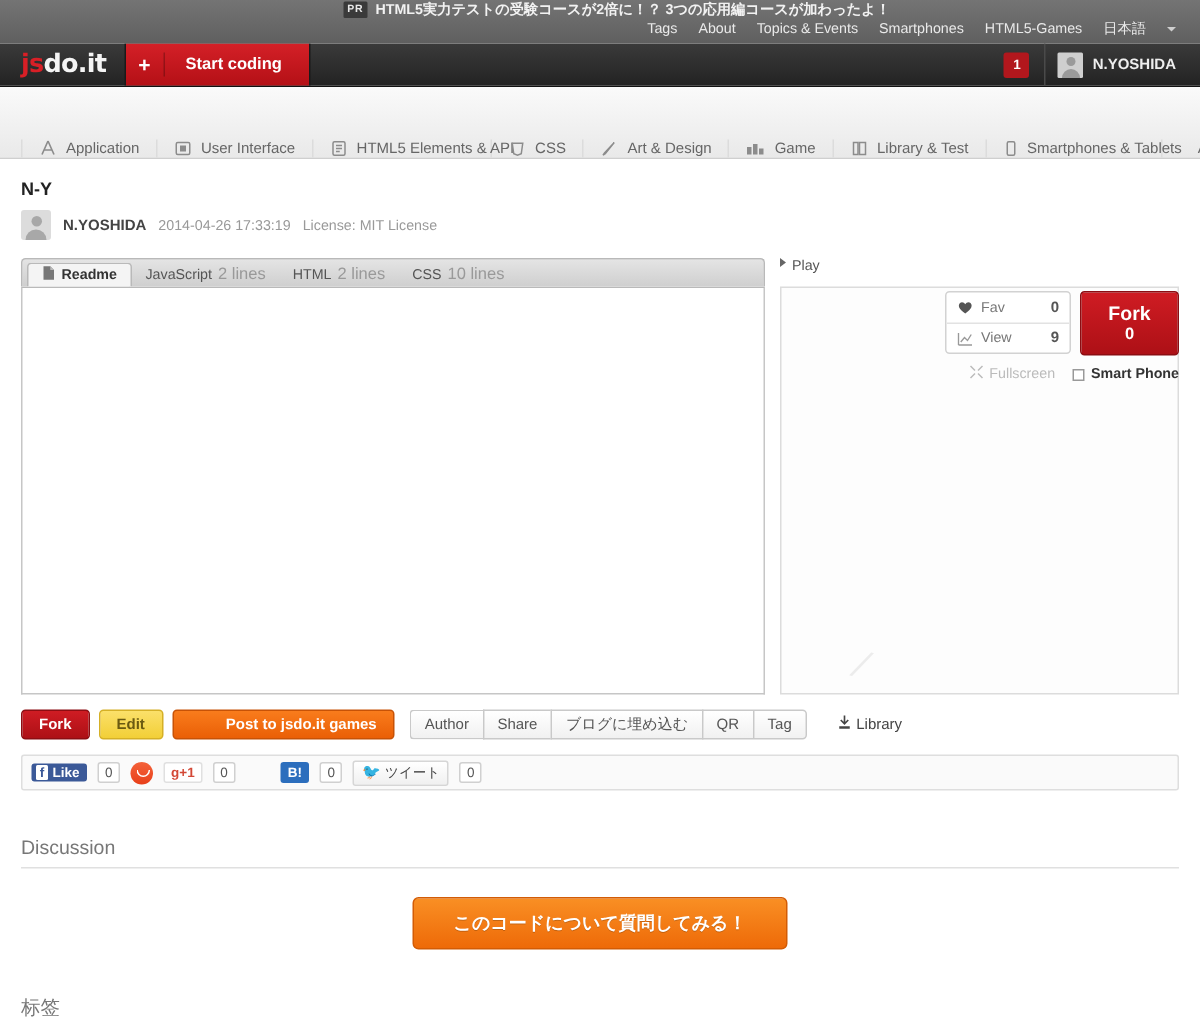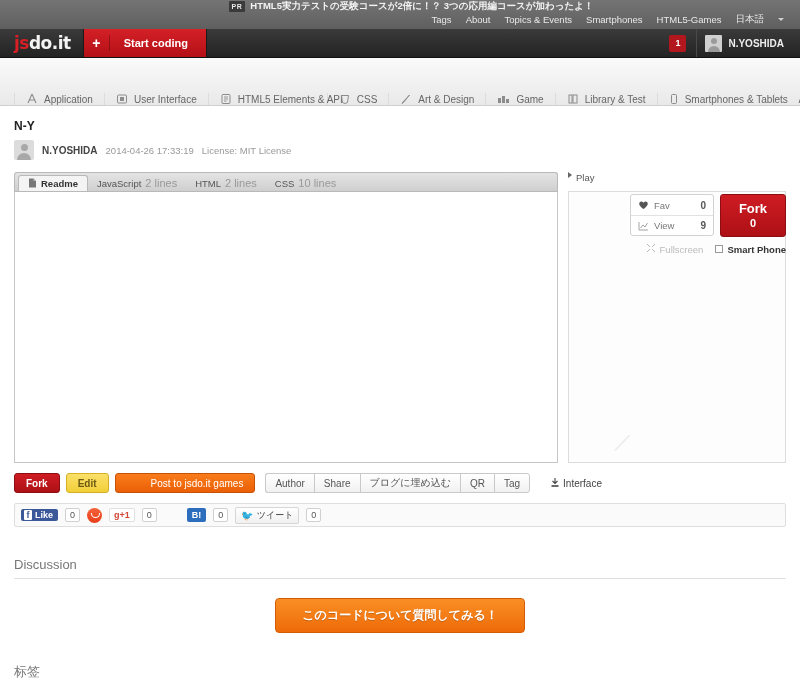--- a/index.html
+++ b/index.html
@@ -219,21 +219,21 @@
     display: flex; align-items: center; gap: 12px;
     font-size: 9.5px;
   }
   .vopt { display: flex; align-items: center; gap: 4px; cursor: pointer; }
   .vopt.dim { color: #bbb; }
   .vopt.on { color: #333; font-weight: bold; }
   .chk-sq { width: 8px; height: 8px; border: 1px solid #999; background: #fff; }
 
   
   .work-area { display: flex; gap: 10px; margin-top: 12px; }
-  .editor-col { width: 544px; }
+  .editor-col { width: 496px; }
   .tabs {
     display: flex; align-items: stretch;
     height: 19px;
     background: #d9d9d9;
     background: linear-gradient(#e4e4e4, #cfcfcf);
     border: 1px solid #b9b9b9;
     border-bottom: none;
     border-radius: 3px 3px 0 0;
     padding-left: 3px;
     padding-top: 2px;
@@ -290,21 +290,21 @@
     height: 20px;
     display: flex; align-items: center; justify-content: center;
     padding: 0 11px;
     font-size: 10px;
     border-radius: 3px;
     cursor: pointer;
     white-space: nowrap;
   }
   .btn-fork { background: linear-gradient(#cf1c23, #ad1016); border: 1px solid #8c0d12; color: #fff; font-weight: bold; }
   .btn-edit { background: linear-gradient(#fbe06a, #f2cf37); border: 1px solid #d5b026; color: #6b5a11; font-weight: bold; }
-  .btn-post { background: linear-gradient(#f97c1c, #ea5f06); border: 1px solid #c75206; color: #fff; font-weight: normal; padding-left: 35px; }
+  .btn-post { background: linear-gradient(#f97c1c, #ea5f06); border: 1px solid #c75206; color: #fff; font-weight: bold; padding-left: 35px; }
   .btn-group { display: flex; margin-left: 4px; }
   .btn-plain {
     height: 20px;
     display: flex; align-items: center; justify-content: center;
     padding: 0 9px;
     font-size: 10px;
     background: linear-gradient(#ffffff, #f1f1f1);
     border: 1px solid #c9c9c9;
     border-right: none;
     color: #555;
@@ -595,21 +595,21 @@
         <div class="btn-plain">QR</div>
         <div class="btn-plain">Tag</div>
       </div>
       <div class="dl-link">
         <span>
           <svg width="10" height="11" viewBox="0 0 10 11">
               <path d="M5 1 V6 M2.5 4 L5 6.5 L7.5 4" stroke="#444" stroke-width="1.1" fill="none"></path>
               <path d="M1.5 9 H8.5" stroke="#444" stroke-width="1.6"></path>
             </svg>
         </span>
-        <span>Interface</span>
+        <span>Library</span>
       </div>
     </div>
 
     <div class="social-bar">
       <div class="fb-like">
         <span class="fb-f">f</span>
         <span>Like</span>
       </div>
       <div class="count-bubble">0</div>
       <div class="pocket-ico"></div>

